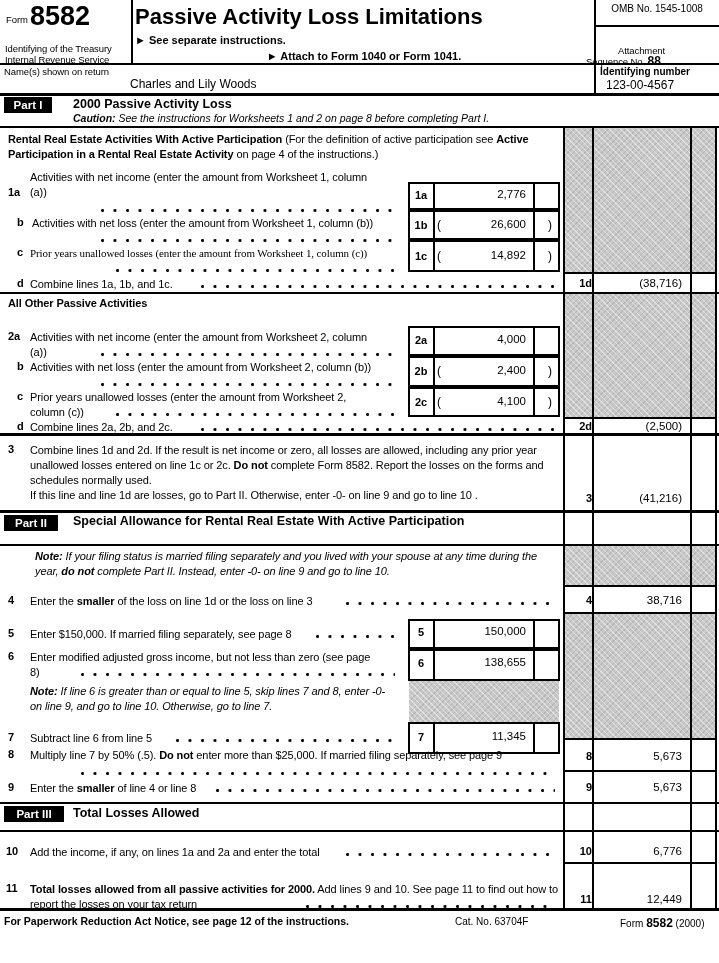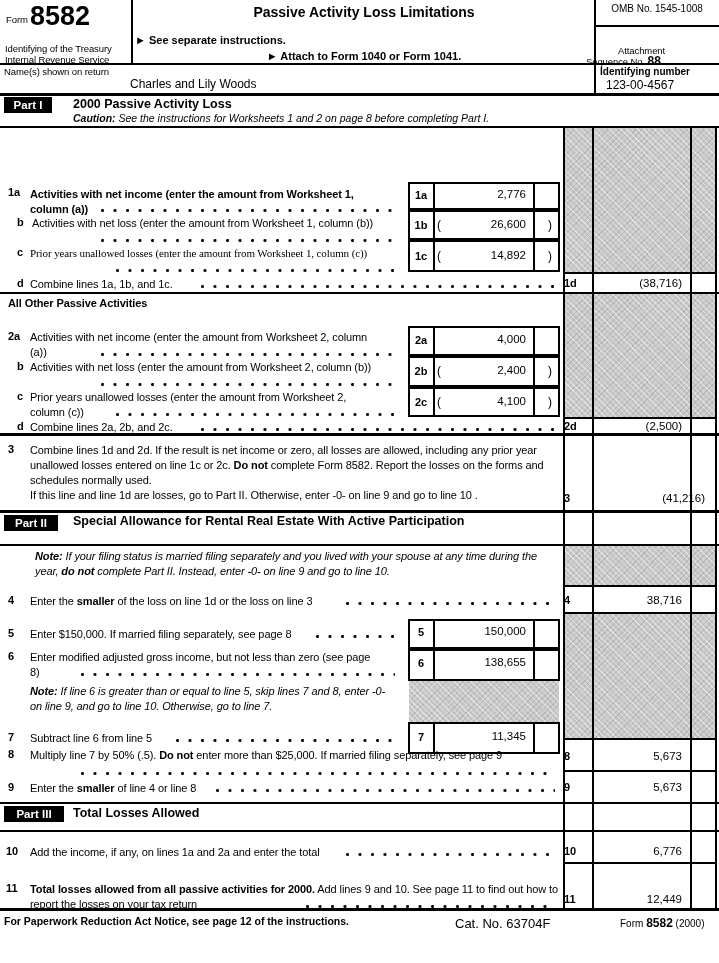--- a/index.html
+++ b/index.html
@@ -13,41 +13,41 @@
   .hline{position:absolute;background:#000;}
   .vline{position:absolute;background:#000;width:2px;}
   .gray{position:absolute;background-color:#c9c9c9;
         background-image:repeating-linear-gradient(45deg,rgba(255,255,255,.45) 0 1px,transparent 1px 4px),
                          repeating-linear-gradient(-45deg,rgba(0,0,0,.10) 0 1px,transparent 1px 4px);}
   .badge{position:absolute;background:#000;color:#fff;font-weight:bold;font-size:11.5px;
          text-align:center;line-height:16px;height:16px;}
   .ptitle{position:absolute;font-size:12.5px;font-weight:bold;}
   .lnum{position:absolute;font-size:11px;font-weight:bold;}
   .box{position:absolute;border:2px solid #000;background:#fff;box-sizing:border-box;}
-  .cell-num{position:absolute;font-size:11px;font-weight:bold;text-align:left;width:28px;left:564px;}
+  .cell-num{position:absolute;font-size:11px;font-weight:bold;text-align:right;width:28px;left:564px;}
   .val{position:absolute;font-size:11.5px;text-align:right;width:88px;left:594px;}
   .ival{position:absolute;font-size:11.5px;text-align:right;width:86px;left:440px;}
   .inum{position:absolute;font-size:11px;font-weight:bold;text-align:center;width:24px;left:409px;}
   .paren{position:absolute;font-size:12px;}
   .leader{position:absolute;height:12px;
           background-image:radial-gradient(circle at 2.5px 8.5px,#000 1.25px,transparent 1.7px);
           background-size:12.5px 12px;background-repeat:repeat-x;}
   .yr-outline{color:#fff;text-shadow:-2px 0 #000,2px 0 #000,0 -2px #000,0 2px #000,-1px -1px #000,1px 1px #000,1px -1px #000,-1px 1px #000;}
 </style>
 </head>
 <body>
 
 <div id="form">
 
   <div class="txt sm abs" style="left:6px;top:14px;">Form</div>
   <div class="abs b" style="left:30px;top:1px;font-size:27px;">8582</div>
   <div class="txt sm abs" style="left:5px;top:43px;">Identifying of the Treasury</div>
   <div class="txt sm abs" style="left:5px;top:54px;">Internal Revenue Service</div>
 
-  <div class="abs b" style="left:135px;top:4px;width:458px;text-align:center;font-size:14px;">Passive Activity Loss Limitations</div>
+  <div class="abs b" style="left:135px;top:4px;width:458px;font-size:22px;">Passive Activity Loss Limitations</div>
   <div class="abs b" style="left:135px;top:34px;width:458px;font-size:11px;">► See separate instructions.</div>
   <div class="abs b" style="left:135px;top:50px;width:458px;text-align:center;font-size:11px;">► Attach to Form 1040 or Form 1041.</div>
 
   <div class="abs" style="left:596px;top:3px;width:122px;text-align:center;font-size:10px;">OMB No. 1545-1008</div>
   <div class="txt sm abs" style="left:618px;top:45px;">Attachment</div>
   <div class="txt sm abs" style="left:586px;top:56px;"><span>Sequence No.</span> <span class="b" style="font-size:12px;">88</span></div>
 
   <div class="hline" style="left:0;top:63px;width:719px;height:2px;"></div>
   <div class="vline" style="left:131px;top:0;height:63px;"></div>
   <div class="vline" style="left:594px;top:0;height:93px;"></div>
@@ -69,23 +69,24 @@
   <div class="gray" style="left:565px;top:294px;width:150px;height:123px;"></div>
   <div class="gray" style="left:565px;top:546px;width:150px;height:39px;"></div>
   <div class="gray" style="left:565px;top:613px;width:150px;height:125px;"></div>
   <div class="gray" style="left:409px;top:681px;width:150px;height:41px;"></div>
 
   <div class="vline" style="left:563px;top:126px;height:782px;"></div>
   <div class="vline" style="left:592px;top:126px;height:782px;"></div>
   <div class="vline" style="left:690px;top:126px;height:782px;"></div>
   <div class="vline" style="left:715px;top:126px;height:782px;"></div>
 
+  <div class="txt abs" style="left:8px;top:132px;width:548px;"><span class="b">Rental Real Estate Activities With Active Participation</span><span> (For the definition of active participation see </span><span class="b">Active Participation in a Rental Real Estate Activity</span><span> on page 4 of the instructions.)</span></div>
 
   <div class="lnum" style="left:8px;top:186px;">1a</div>
-  <div class="txt abs" style="left:30px;top:187px;width:345px;font-weight:bold;">Activities with net income (enter the amount from Worksheet 1, column (a))</div>
+  <div class="txt abs" style="left:30px;top:170px;width:345px;">Activities with net income (enter the amount from Worksheet 1, column (a))</div>
   <div class="leader" style="left:100px;top:202px;width:295px;"></div>
   <div class="box" style="left:408px;top:182px;width:152px;height:28px;"></div>
 
   <div class="lnum" style="left:17px;top:216px;">b</div>
   <div class="txt abs" style="left:30px;top:216px;width:345px;text-align:center;">Activities with net loss (enter the amount from Worksheet 1, column (b))</div>
   <div class="leader" style="left:100px;top:232px;width:295px;"></div>
   <div class="box" style="left:408px;top:210px;width:152px;height:30px;"></div>
 
   <div class="lnum" style="left:17px;top:246px;">c</div>
   <div class="txt abs" style="left:30px;top:246px;width:345px;font-family:Liberation Serif, serif;">Prior years unallowed losses (enter the amount from Worksheet 1, column (c))</div>
@@ -147,21 +148,21 @@
   <div class="txt abs" style="left:30px;top:420px;width:530px;">Combine lines 2a, 2b, and 2c.</div>
   <div class="leader" style="left:200px;top:421px;width:355px;"></div>
   <div class="hline" style="left:563px;top:417px;width:153px;height:1.5px;"></div>
   <div class="cell-num" style="top:420px;">2d</div>
   <div class="val" style="top:420px;">(2,500)</div>
   <div class="hline" style="left:0;top:433px;width:719px;height:3px;"></div>
 
   <div class="lnum" style="left:8px;top:443px;">3</div>
   <div class="txt abs" style="left:30px;top:443px;width:548px;"><span>Combine lines 1d and 2d. If the result is net income or zero, all losses are allowed, including any prior year unallowed losses entered on line 1c or 2c. </span><span class="b">Do not</span><span> complete Form 8582. Report the losses on the forms and schedules normally used.</span><br><span>If this line and line 1d are losses, go to Part II. Otherwise, enter -0- on line 9 and go to line 10 .</span></div>
   <div class="cell-num" style="top:492px;">3</div>
-  <div class="val" style="top:492px;margin-left:23px;">(41,216)</div>
+  <div class="val" style="top:492px;">(41,216)</div>
   <div class="hline" style="left:0;top:510px;width:719px;height:3px;"></div>
 
   <div class="badge" style="left:4px;top:515px;width:54px;">Part II</div>
   <div class="ptitle" style="left:73px;top:514px;">Special Allowance for Rental Real Estate With Active Participation</div>
   <div class="hline" style="left:0;top:544px;width:719px;height:2px;"></div>
 
   <div class="txt abs i" style="left:35px;top:549px;width:520px;"><span class="b">Note:</span><span> If your filing status is married filing separately and you lived with your spouse at any time during the year, </span><span class="b">do not</span><span> complete Part II. Instead, enter -0- on line 9 and go to line 10.</span></div>
 
   <div class="hline" style="left:563px;top:585px;width:153px;height:1.5px;"></div>
   <div class="lnum" style="left:8px;top:594px;">4</div>
@@ -227,16 +228,16 @@
 
   <div class="lnum" style="left:6px;top:882px;">11</div>
   <div class="txt abs" style="left:30px;top:882px;width:548px;"><span class="b">Total losses allowed from all passive activities for 2000.</span><span> Add lines 9 and 10. See page 11 to find out how to report the losses on your tax return</span></div>
   <div class="leader" style="left:305px;top:898px;width:250px;"></div>
   <div class="cell-num" style="top:893px;">11</div>
   <div class="val" style="top:893px;">12,449</div>
 
   <div class="hline" style="left:0;top:908px;width:719px;height:3px;"></div>
 
   <div class="abs b" style="left:4px;top:915px;font-size:10.5px;">For Paperwork Reduction Act Notice, see page 12 of the instructions.</div>
-  <div class="abs" style="left:455px;top:916px;font-size:13px;">Cat. No. 63704F</div>
+  <div class="abs" style="left:455px;top:916px;font-size:10px;">Cat. No. 63704F</div>
   <div class="abs" style="left:620px;top:916px;font-size:10px;"><span>Form</span> <span class="b" style="font-size:12px;">8582</span> <span>(2000)</span></div>
 
 </div>
 
 </body></html>

